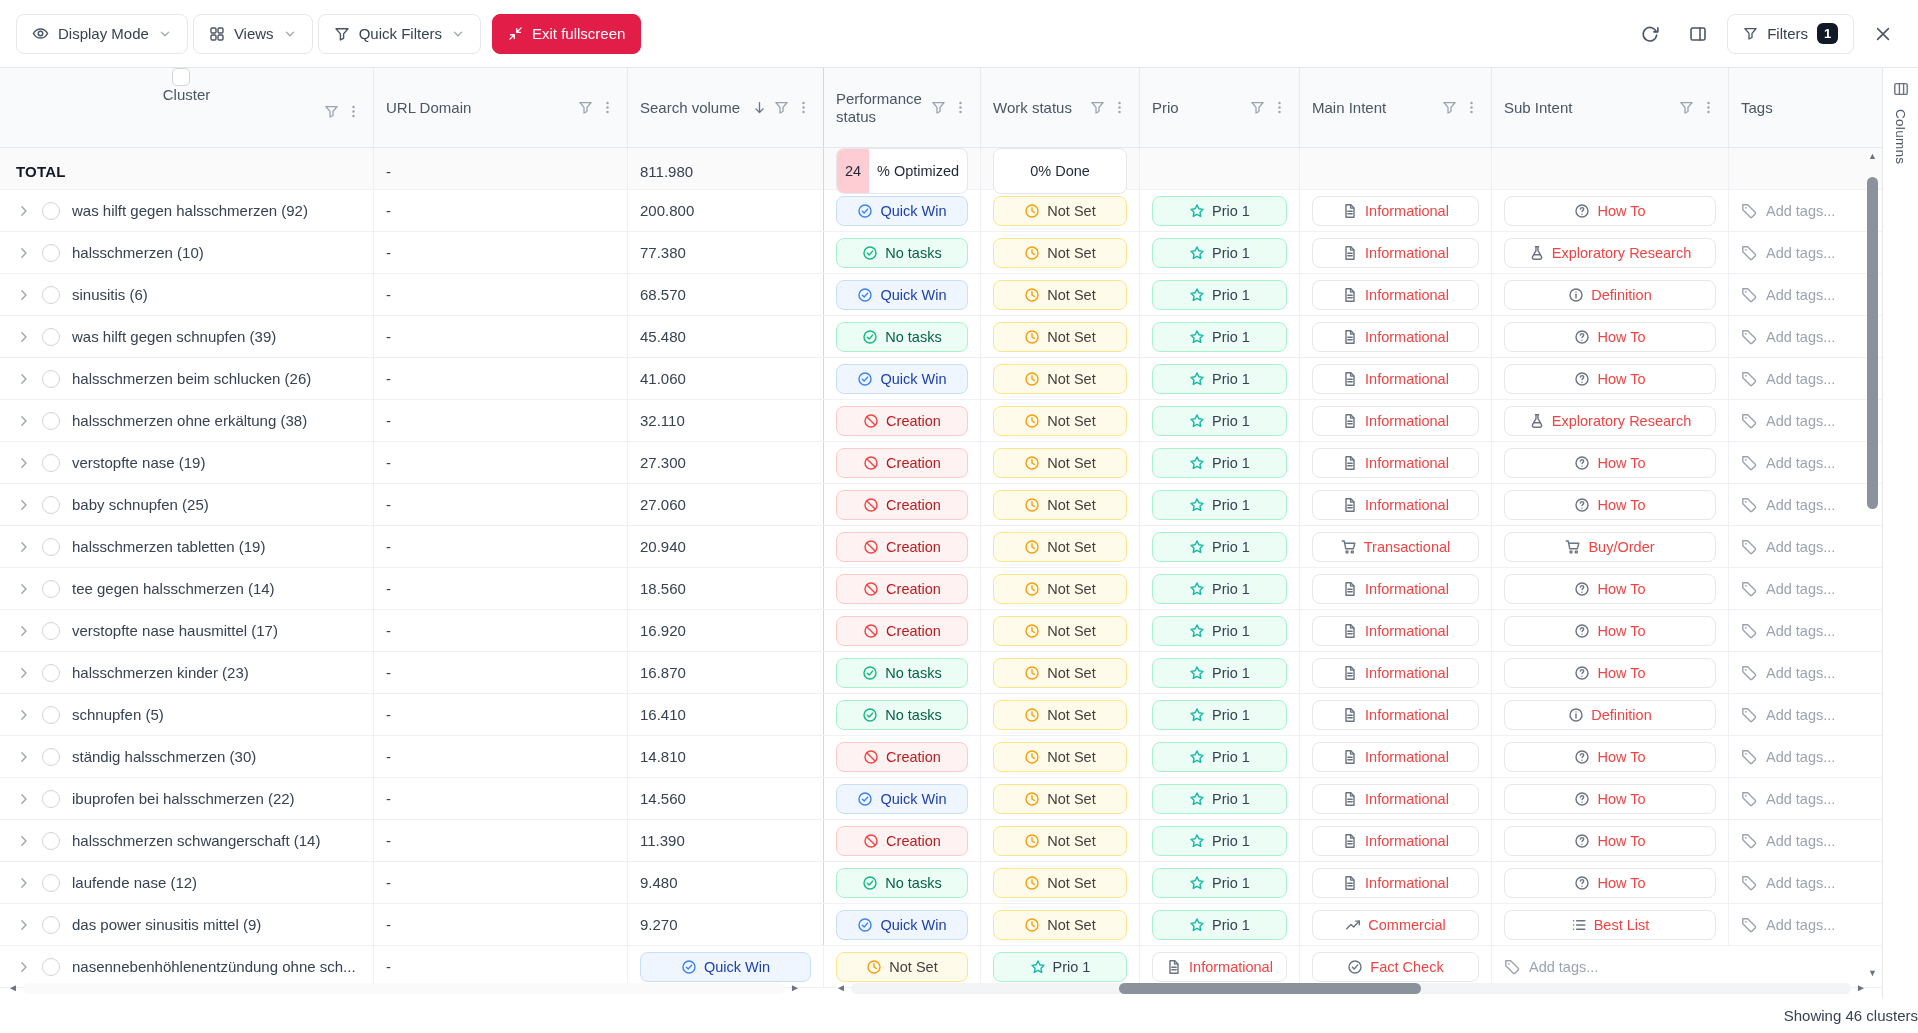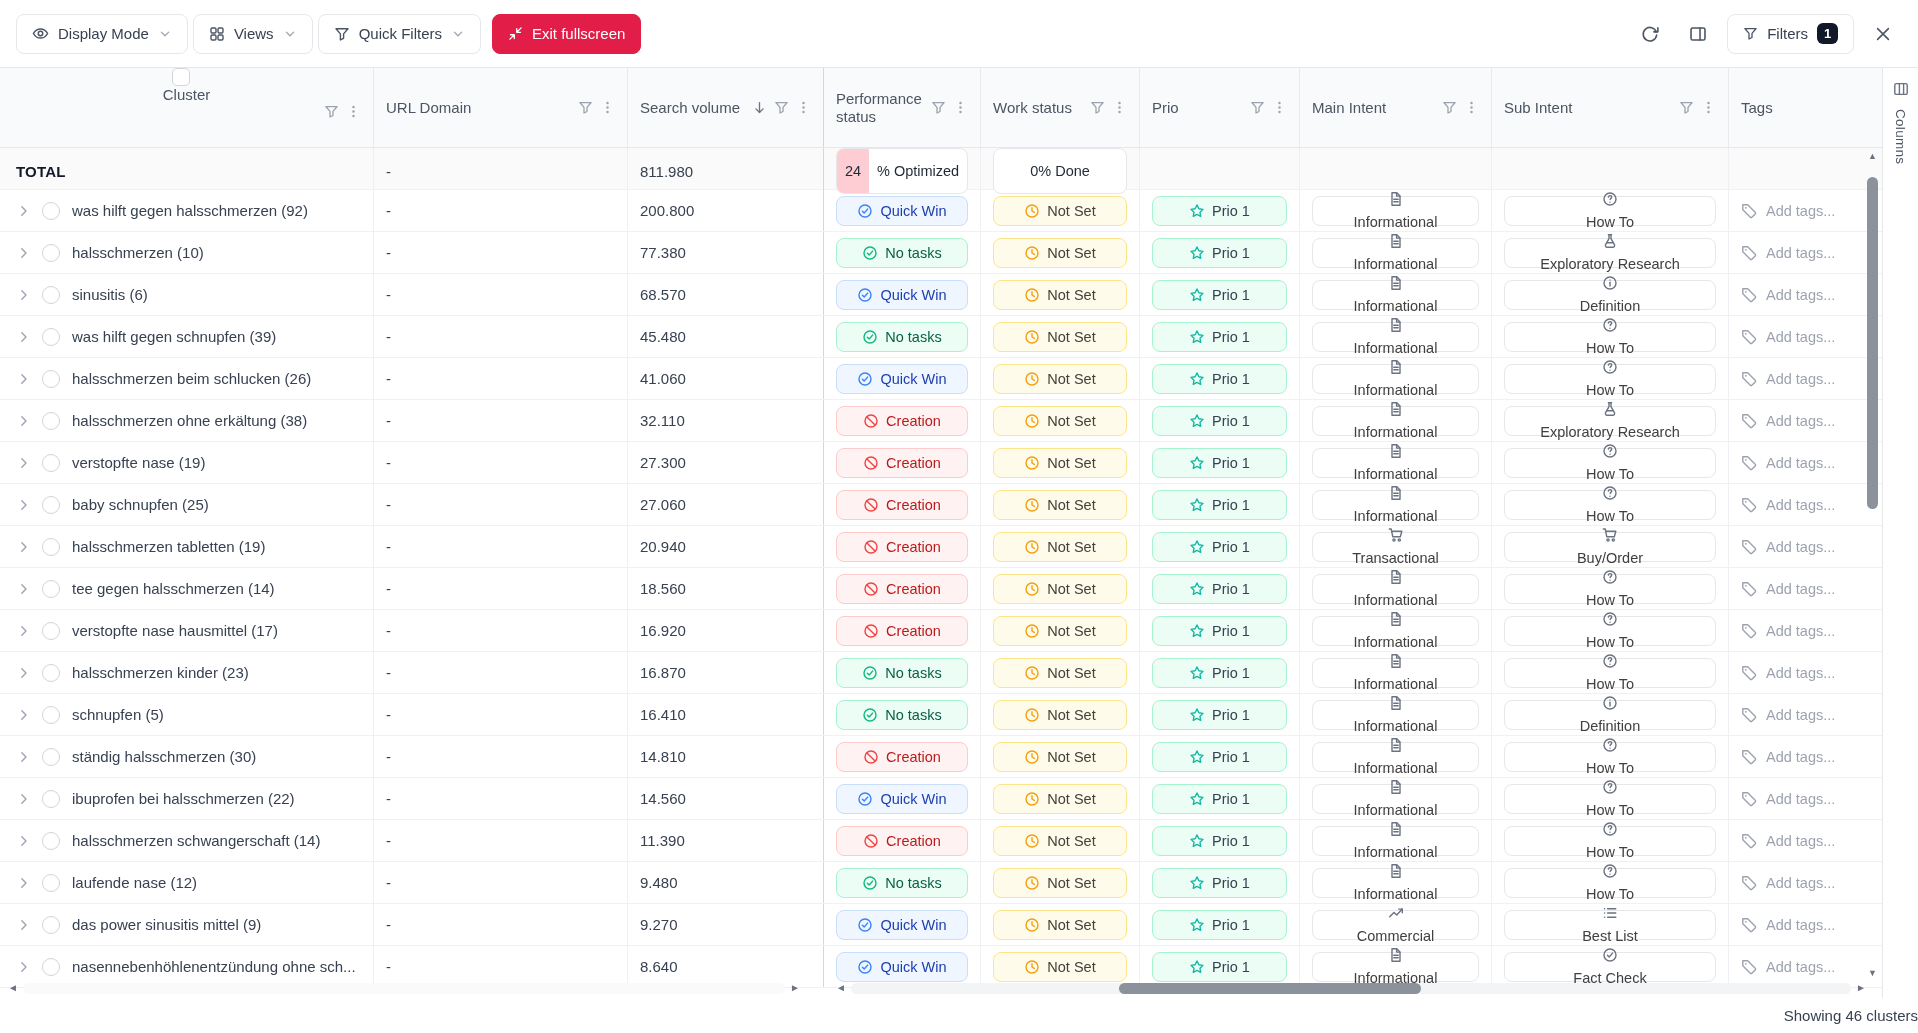--- a/index.html
+++ b/index.html
@@ -63,21 +63,21 @@
   .badge.quick-win { background: #eff6ff; border-color: #c9defb; color: #1e40af; }
   .badge.quick-win .i { color: #3b82f6; }
   .badge.no-tasks { background: #ecfdf5; border-color: #a7f3d0; color: #065f46; }
   .badge.no-tasks .i { color: #10b981; }
   .badge.creation { background: #fef2f2; border-color: #fecaca; color: #b91c1c; }
   .badge.creation .i { color: #ef4444; }
   .badge.not-set { background: #fffbeb; border-color: #fde68a; color: #44403c; }
   .badge.not-set .i { color: #f59e0b; }
   .badge.prio { background: #ecfdf5; border-color: #a7f3d0; color: #374151; }
   .badge.prio .i { color: #14b8a6; }
-  .badge.plain { background: #fff; border-color: #e5e7eb; color: #404040; flex-direction: column; }
+  .badge.plain { background: #fff; border-color: #e5e7eb; color: #ef4444; }
 
   
   .pill-total { flex: 1; height: 46px; display: flex; align-items: center; border: 1px solid #e5e7eb; border-radius: 8px; background: #fff; overflow: hidden; font-size: 14.5px; color: #1f2937; }
   .opt-chip { align-self: stretch; display: flex; align-items: center; padding: 0 8px; background: #fecdd3; font-weight: 500; flex: none; }
   .opt-text { flex: 1; text-align: center; padding: 0 6px; overflow: hidden; white-space: nowrap; }
   .pill-total.done { justify-content: center; }
 
   
   .tags-cell { color: #9ca3af; gap: 9px; cursor: pointer; }
   .tags-cell .i { color: #9ca3af; }
@@ -1872,23 +1872,20 @@
                 <svg viewBox="0 0 16 16" fill="none" stroke="currentColor" stroke-width="1.4" stroke-linecap="round" stroke-linejoin="round">
                   <path d="M5.8 3.8L10 8l-4.2 4.2"></path>
                 </svg>
               </span>
       <span class="rowcheck"></span>
       <span class="cluster-label">nasennebenhöhlenentzündung ohne sch...</span>
     </div>
     <div class="td">
       <span>-</span>
     </div>
-    <div class="td freeze-edge">
-      <span>8.640</span>
-    </div>
     <div class="td">
       <span class="badge quick-win">
         <span class="i">
                   <svg viewBox="0 0 16 16" fill="none" stroke="currentColor" stroke-width="1.4" stroke-linecap="round" stroke-linejoin="round">
                     <circle cx="8" cy="8" r="6"></circle>
                     <path d="M5.4 8.2l1.8 1.8 3.4-3.9"></path>
                   </svg>
                 </span>
         <span>Quick Win</span>
       </span>

